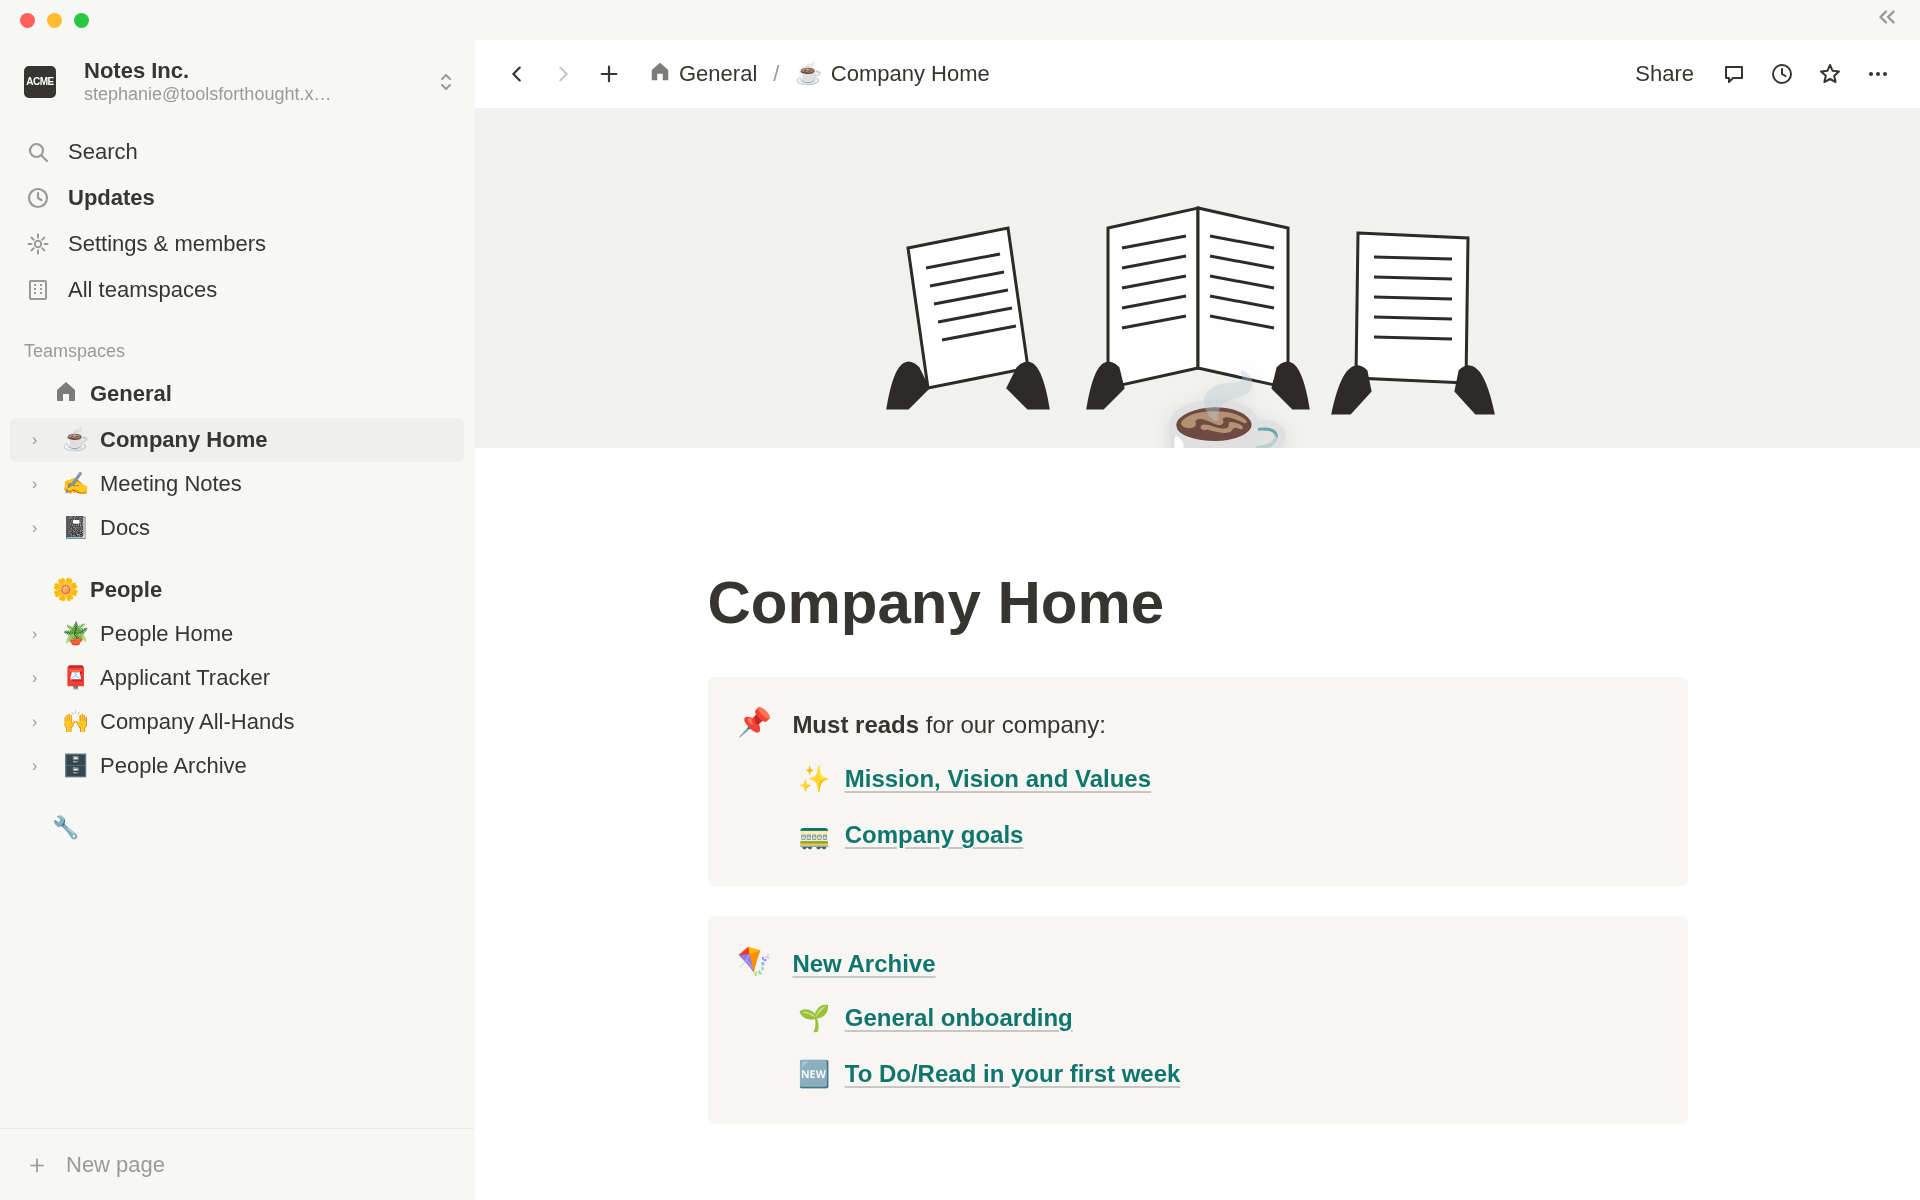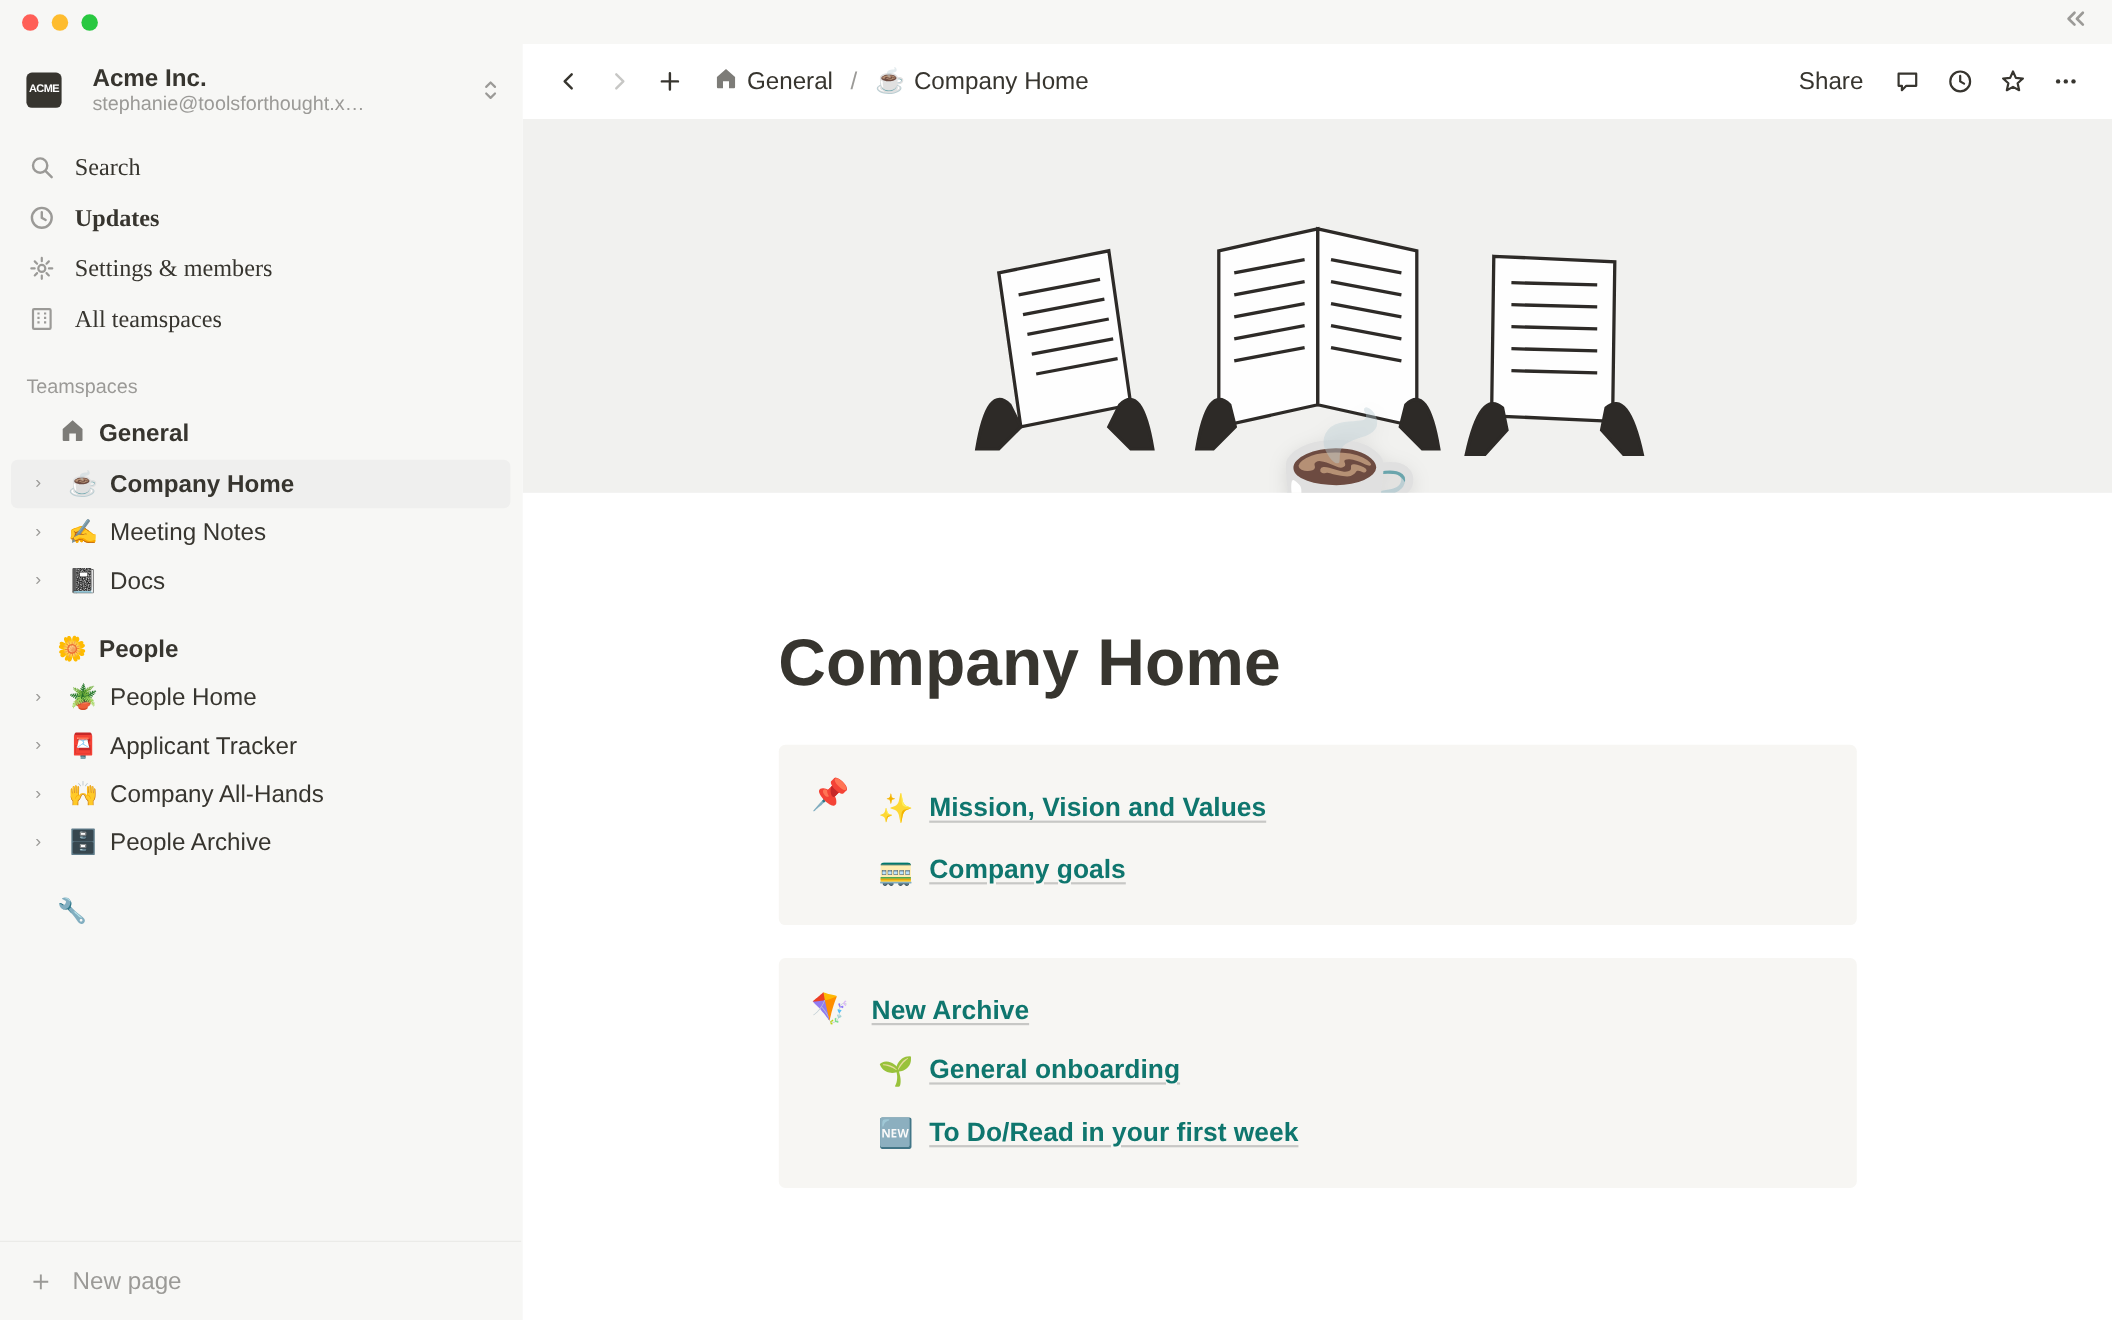--- a/index.html
+++ b/index.html
@@ -52,21 +52,21 @@
   background: #37352f; color: #fff;
   font-size: 10px; font-weight: 700;
   display: flex; align-items: center; justify-content: center;
   letter-spacing: -0.5px;
 }
 .workspace-info { flex: 1; min-width: 0; }
 .workspace-name { font-size: 22px; font-weight: 600; color: #37352f; line-height: 1.2; }
 .workspace-email { font-size: 18px; color: #9b9a97; white-space: nowrap; overflow: hidden; text-overflow: ellipsis; }
 .workspace-chevrons { color: #9b9a97; font-size: 18px; display: flex; flex-direction: column; line-height: 0.6; }
 
-.nav-list { padding: 6px 10px; font-family: Liberation Serif, serif; }
+.nav-list { padding: 6px 10px; }
 .nav-item {
   display: flex; align-items: center; gap: 16px;
   padding: 10px 14px; border-radius: 6px;
   cursor: pointer; font-size: 22px; color: #37352f;
 }
 .nav-item .icon-slot { width: 28px; display: flex; justify-content: center; color: #9b9a97; font-size: 24px; }
 .nav-item.updates .label { font-weight: 600; }
 
 .section-header {
   padding: 22px 24px 8px 24px;
@@ -162,21 +162,21 @@
       </svg>
   </div>
 </div>
 
 <div class="app-body">
 
   <aside class="sidebar">
     <div class="workspace-switcher">
       <div class="workspace-badge">ACME</div>
       <div class="workspace-info">
-        <div class="workspace-name">Acme Inc.</div>
+        <div class="workspace-name">Notes Inc.</div>
         <div class="workspace-email">stephanie@toolsforthought.x…</div>
       </div>
       <div class="workspace-chevrons">
         <svg width="16" height="20" viewBox="0 0 16 20">
             <path d="M4 7l4-4 4 4M4 13l4 4 4-4" stroke="currentColor" stroke-width="2" fill="none" stroke-linecap="round" stroke-linejoin="round"></path>
           </svg>
       </div>
     </div>
 
     <div class="nav-list">
@@ -401,20 +401,21 @@
         <span class="page-icon-large">☕</span>
       </div>
 
       <div class="page-body">
         <h1 class="page-title">Company Home</h1>
 
         <div id="callouts">
             <div class="callout">
               <div class="callout-icon">📌</div>
               <div class="callout-body">
+                <div class="callout-heading"><strong>Must reads</strong><span> for our company:</span></div>
                 <div class="callout-links">
                   <div class="callout-link-row">
                     <span class="link-emoji">✨</span>
                     <span class="callout-link">Mission, Vision and Values</span>
                   </div>
                   <div class="callout-link-row">
                     <span class="link-emoji">🚃</span>
                     <span class="callout-link">Company goals</span>
                   </div>
                 </div>

